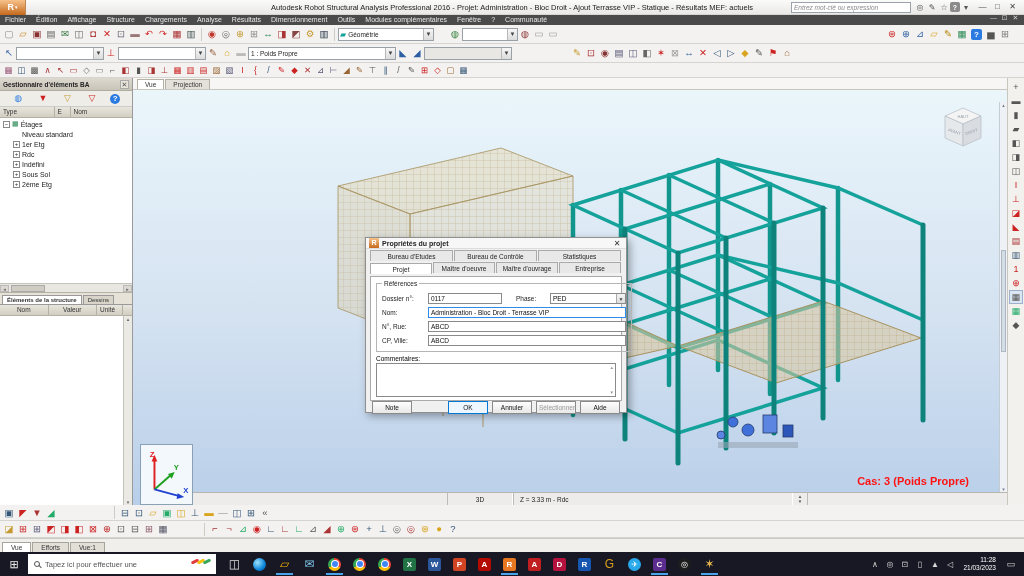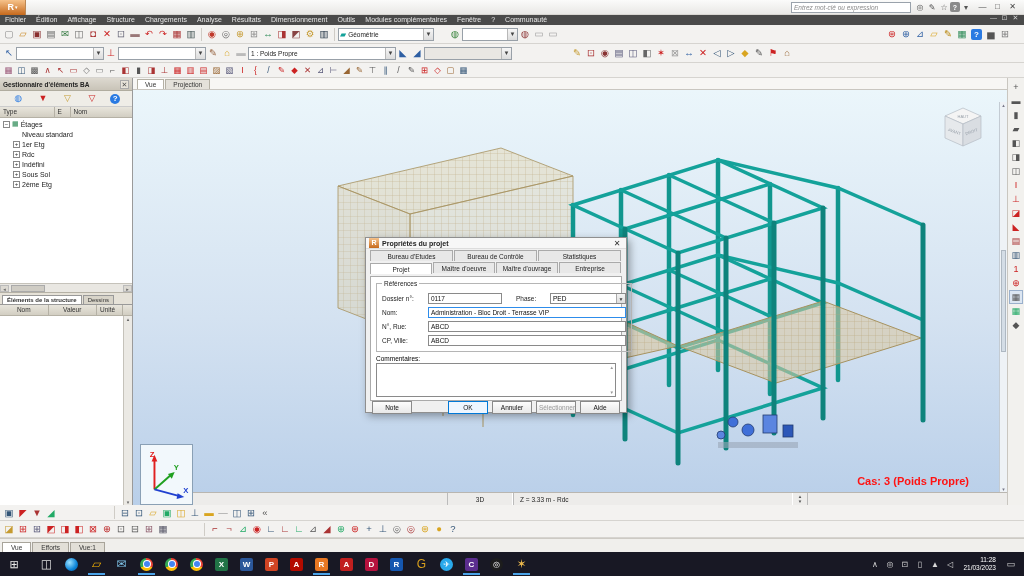--- a/index.html
+++ b/index.html
@@ -158,20 +158,21 @@
   .dspace { width:34px; }
 </style>
 </head>
 <body>
 
 <div id="titlebar">
   <div class="appbtn">
     <span class="glyph">R</span>
       <span class="dd">▾</span>
   </div>
+  <div id="title-text">Autodesk Robot Structural Analysis Professional 2016 - Projet: Administration - Bloc Droit - Ajout Terrasse VIP - Statique - Résultats MEF: actuels</div>
   <div id="title-right">
     <div id="title-search">
       <span>Entrez mot-cié ou expression</span>
     </div>
     <div class="grp">
         <span class="t-ic" style="color: rgb(85, 85, 85);">◎</span>
         <span class="t-ic" style="color: rgb(85, 85, 85);">✎</span>
         <span class="t-ic" style="color: rgb(85, 85, 85);">☆</span>
         <span class="t-ic tile" style="background: rgb(138, 138, 138);">?</span>
         <span class="t-ic" style="color: rgb(85, 85, 85);">▾</span>
@@ -637,20 +638,29 @@
 </div>
 
 <div id="window-tabs">
     <span class="wtab active">Vue</span>
     <span class="wtab">Efforts</span>
     <span class="wtab">Vue:1</span>
   </div>
 
 <div id="taskbar">
   <div id="start">⊞</div>
+  <div id="tb-search">
+    <span class="mag"></span>
+    <span>Tapez ici pour effectuer une</span>
+    <span class="doodle">
+        <i></i>
+        <i></i>
+        <i></i>
+      </span>
+  </div>
   <div id="tb-apps">
       <span class="app-ic" style="color: rgb(221, 221, 221);">◫</span>
       <span class="app-ic">
         <span class="edge-dot"></span>
       </span>
       <span class="app-ic running" style="color: rgb(255, 185, 0);">▱</span>
       <span class="app-ic" style="color: rgb(126, 195, 232);">✉</span>
       <span class="app-ic running">
         <span class="chrome-dot"></span>
       </span>

